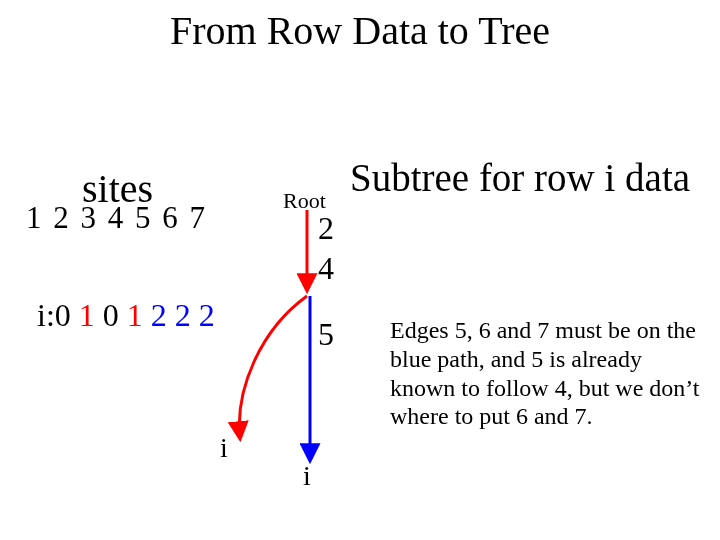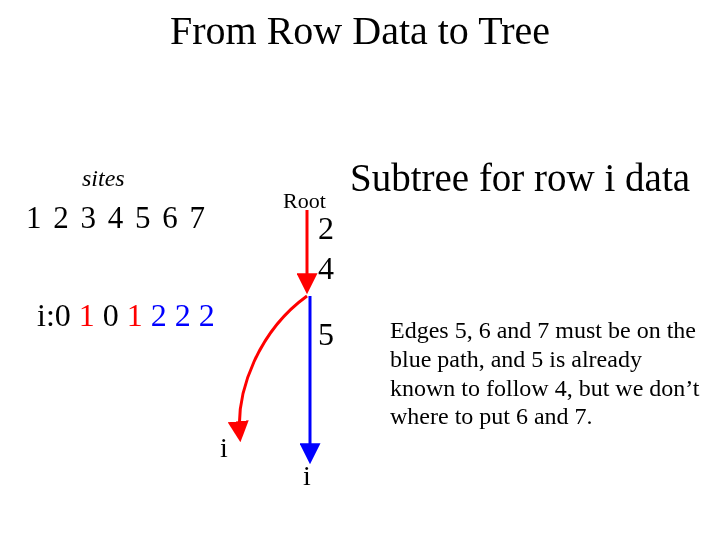--- a/index.html
+++ b/index.html
@@ -30,22 +30,21 @@
   .subtree-title {
     position: absolute;
     top: 155px;
     left: 350px;
     font-size: 39px;
   }
   .sites-label {
     position: absolute;
     top: 165px;
     left: 82px;
-    font-size: 24px;
-    font-style: italic;
+    font-size: 40px;
   }
   .sites-numbers {
     position: absolute;
     top: 200px;
     left: 26px;
     font-size: 31px;
     letter-spacing: 2px;
     white-space: pre;
   }
   .row-i {

